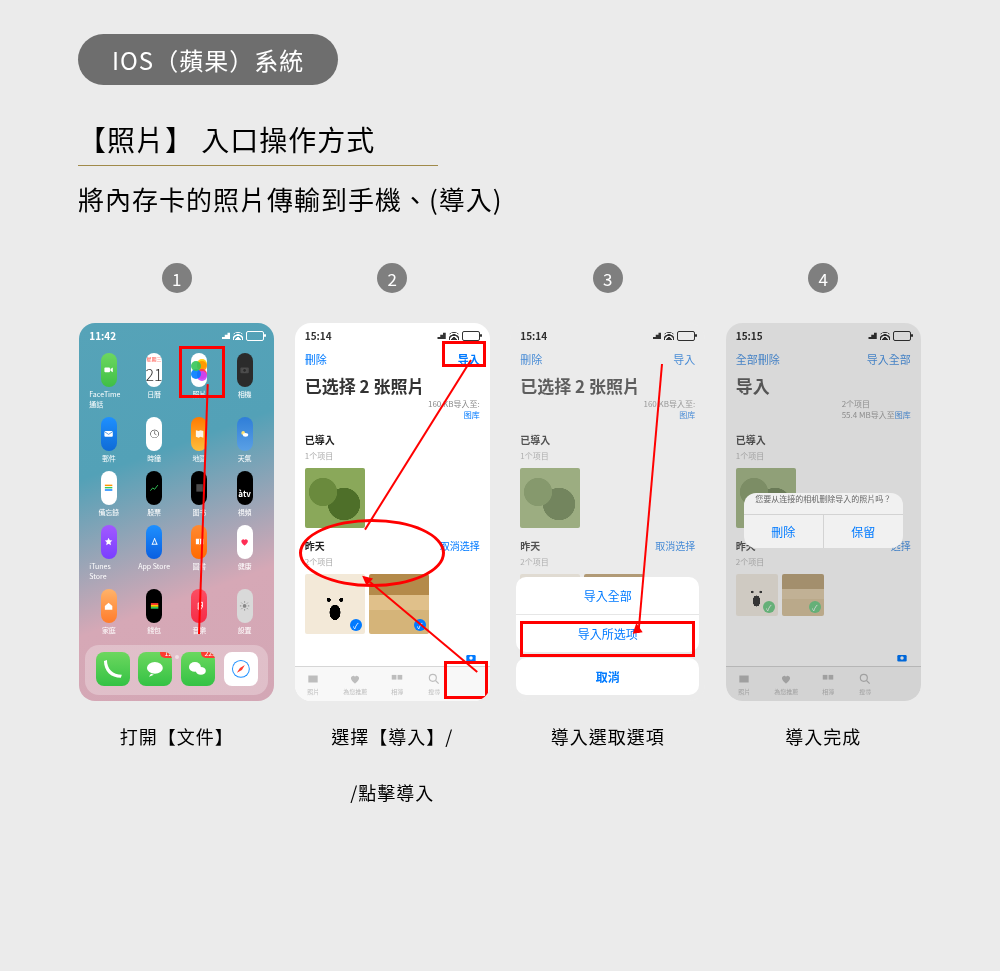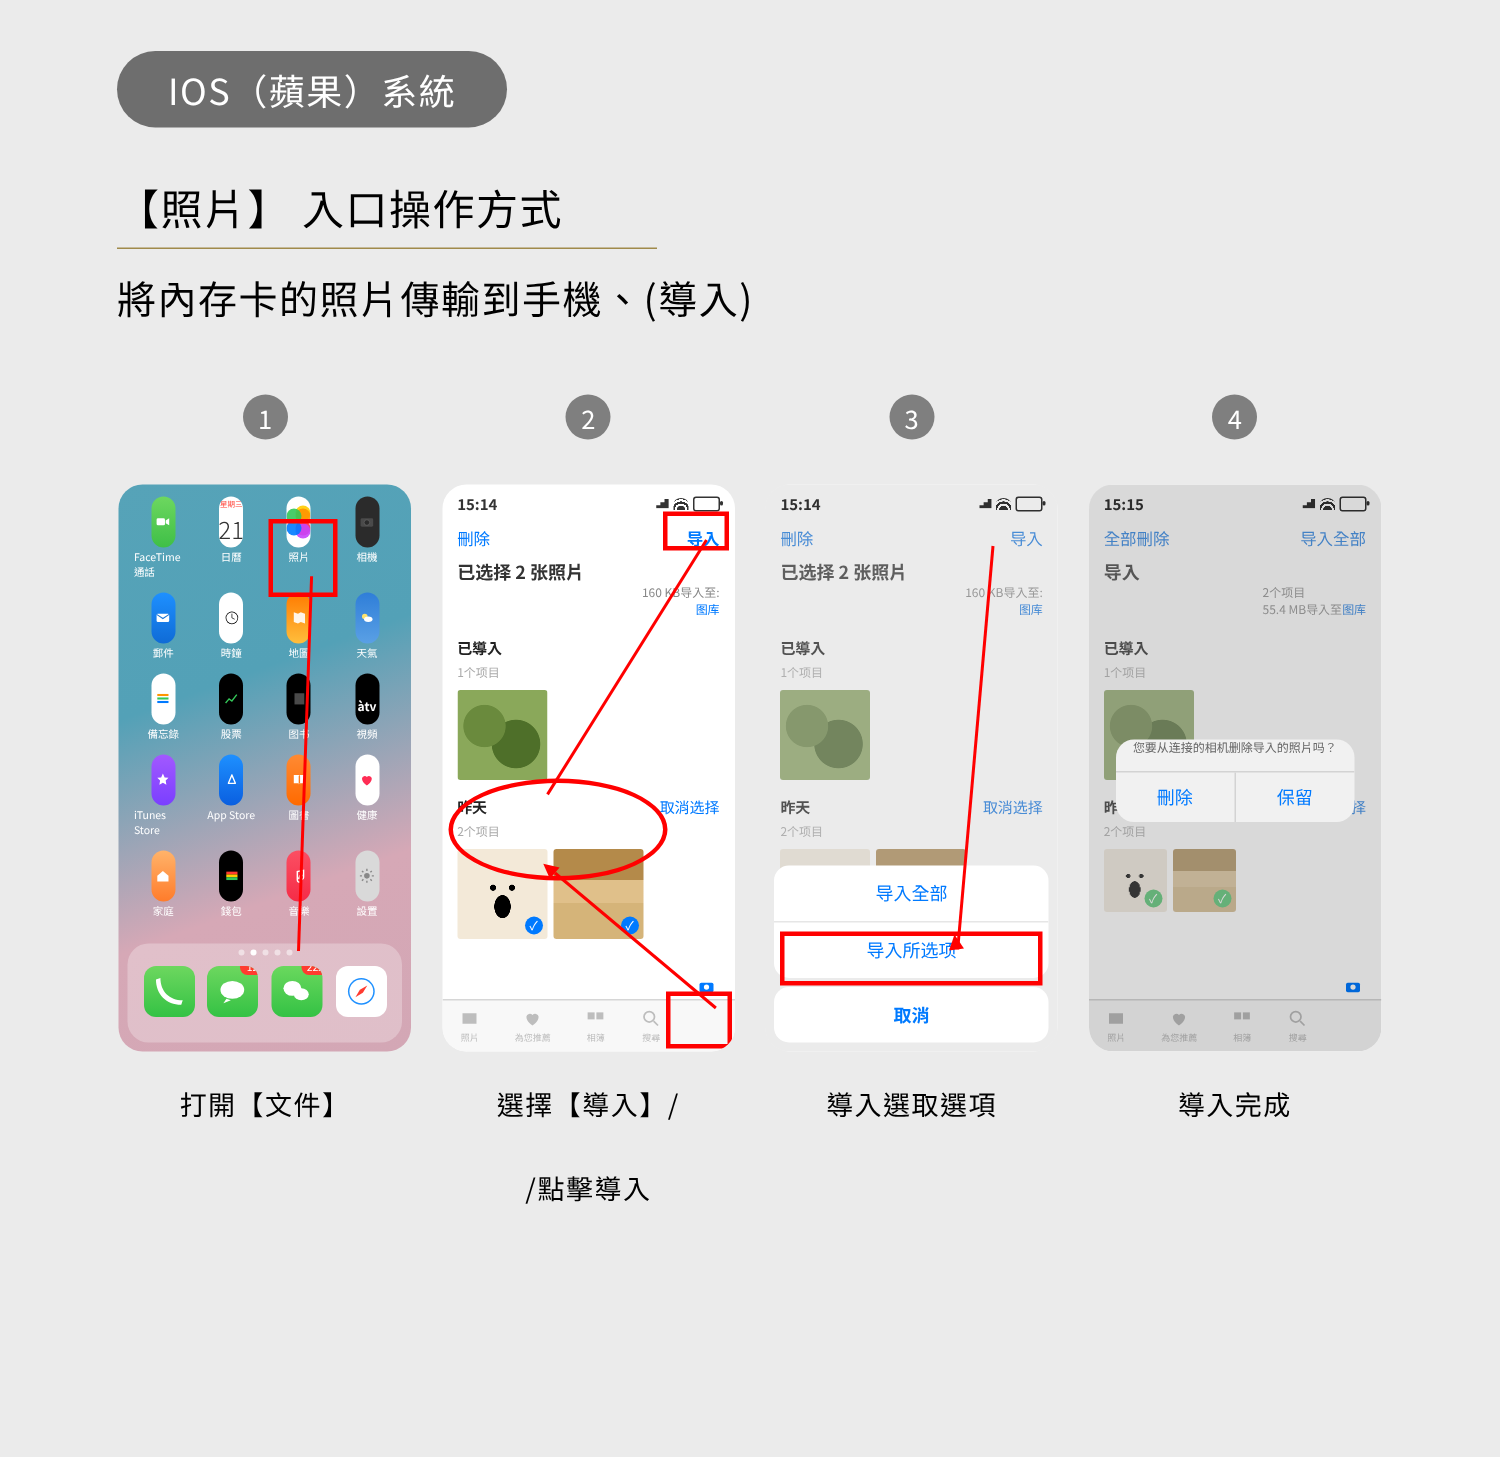--- a/index.html
+++ b/index.html
@@ -179,35 +179,35 @@
   }
   .rb-photos { top:23px; left:100px; width:40px; height:46px;}
 
   .dots { display:flex; justify-content:center; gap:4px; margin-top:12px; }
   .dots span{width:4px;height:4px;border-radius:50%;background:rgba(255,255,255,.5);}
   .dots span.active{background:#fff;}
 
   .dock {
     position:absolute;
     bottom:6px; left:6px; right:6px;
-    height:66px;
+    height:50px;
     background: rgba(255,255,255,.28);
     border-radius:14px;
     display:flex;
     justify-content:space-around;
     align-items:center;
     padding:0 6px;
   }
   .dock .app-icon { width:34px; height:34px; position:relative;}
   .badge{position:absolute;top:-4px;right:-4px;background:#ff3b30;color:#fff;font-size:7px;border-radius:8px;padding:0 3px;min-width:10px;text-align:center;}
 
   
   .nav-row { display:flex; justify-content:space-between; padding:6px 10px 4px; color: var(--ios-blue); font-size:11px; }
   .nav-row .active { font-weight:600; }
-  .screen-title { font-size:12px; font-weight:700; padding:2px 10px 0; }
+  .screen-title { font-size:17px; font-weight:700; padding:2px 10px 0; }
   .sub-row { display:flex; justify-content:flex-end; padding:0 10px 6px; font-size:8px; color:#888;}
   .sub-row .r{ color: var(--ios-blue); }
 
   .sec-head { display:flex; justify-content:space-between; padding:6px 10px 2px; font-size:10px;}
   .sec-head .ttl{font-weight:600;color:#222;}
   .sec-head .sub{color:#aaa;font-size:8px;}
   .sec-head .link{color:var(--ios-blue);}
 
   .thumbs { display:flex; gap:4px; padding:4px 10px; }
   .thumb { width:60px; height:60px; border-radius:2px; background:#888; position:relative; overflow:hidden;}
@@ -267,20 +267,28 @@
 
   <div class="title-1">【照片】 入口操作方式</div>
   <div class="rule"></div>
   <div class="title-2">將內存卡的照片傳輸到手機、(導入)</div>
 
   <div class="steps">
 
     <div class="step">
       <div class="step-num">1</div>
       <div class="phone home">
+        <div class="status-bar">
+          <span>11:42</span>
+          <span class="status-icons">
+            <span class="sig"></span>
+            <span class="wifi"></span>
+            <span class="batt"></span>
+          </span>
+        </div>
         <div class="home-grid">
           <div class="app">
               <div class="app-icon green">
                 <svg viewBox="0 0 24 24">
                   <rect x="3" y="7" width="12" height="10" rx="2" fill="#fff"></rect>
                   <path d="M16 10l5-3v10l-5-3z" fill="#fff"></path>
                 </svg>
               </div>
               <span>FaceTime 通話</span>
             </div>

